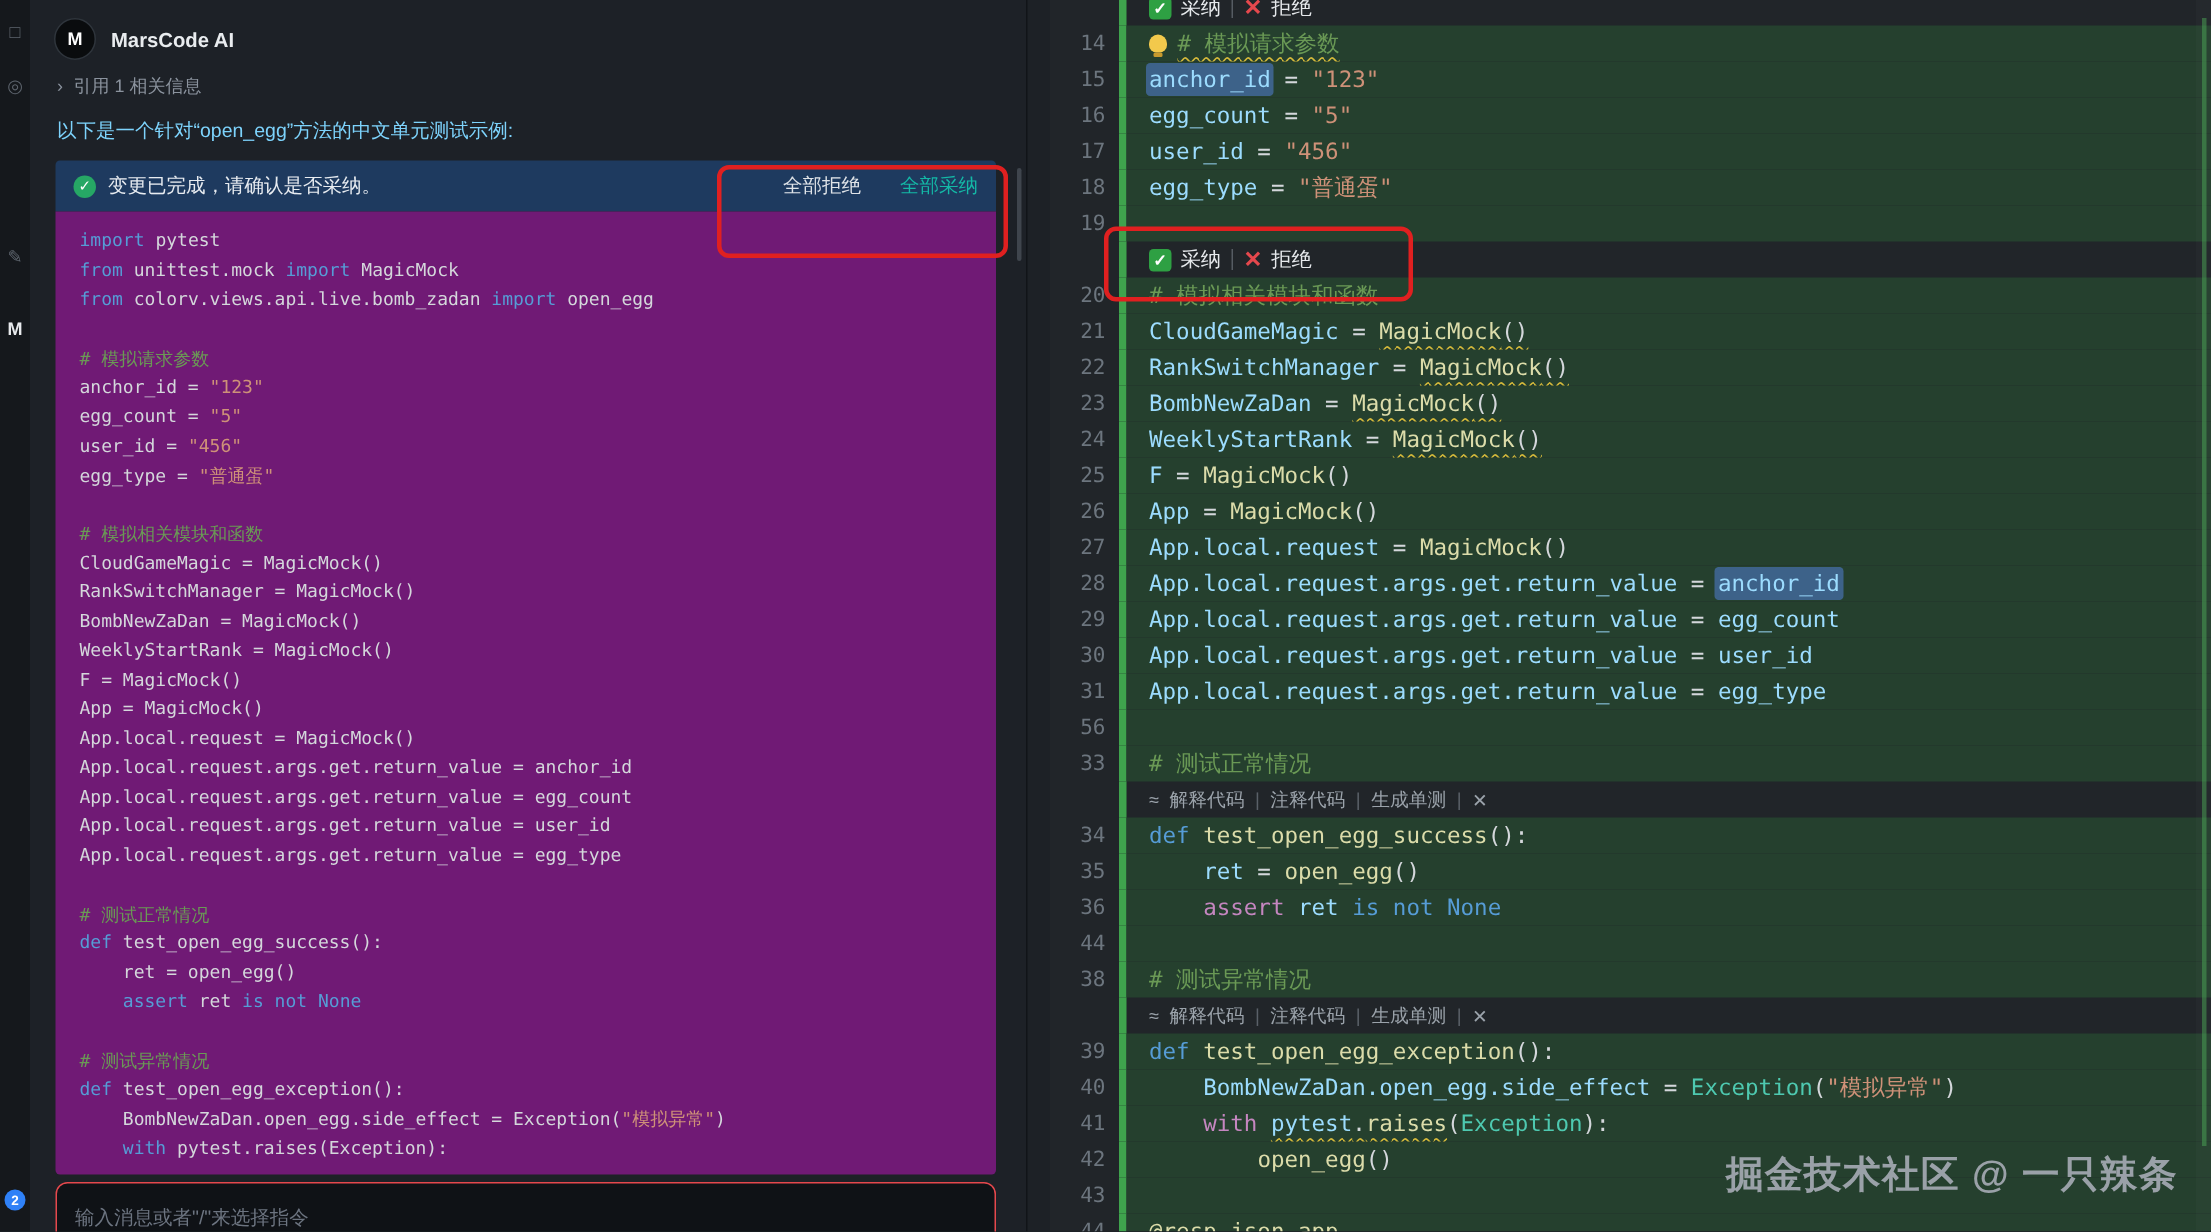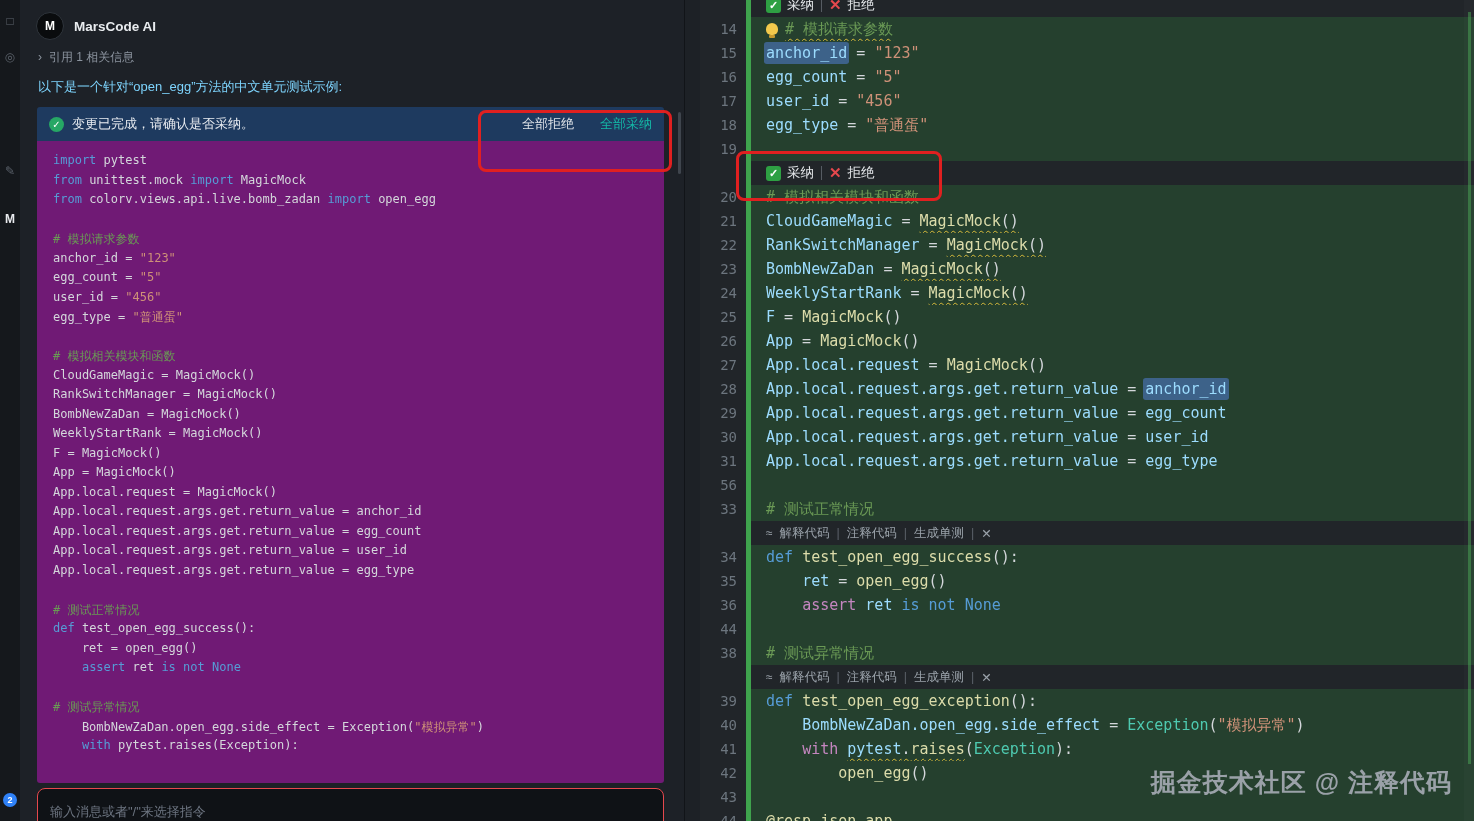--- a/index.html
+++ b/index.html
@@ -125,20 +125,21 @@
         <div class="cline"><span class="tok-d">App.local.request.args.get.return_value = egg_count</span></div>
         <div class="cline"><span class="tok-d">App.local.request.args.get.return_value = user_id</span></div>
         <div class="cline"><span class="tok-d">App.local.request.args.get.return_value = egg_type</span></div>
         <div class="cline">&nbsp;</div>
         <div class="cline"><span class="tok-com"># 测试正常情况</span></div>
         <div class="cline"><span class="tok-kw">def</span><span class="tok-d"> test_open_egg_success():</span></div>
         <div class="cline"><span class="tok-d">    ret = open_egg()</span></div>
         <div class="cline"><span class="tok-d">    </span><span class="tok-kw">assert</span><span class="tok-d"> ret </span><span class="tok-kw">is</span><span class="tok-d"> </span><span class="tok-kw">not</span><span class="tok-d"> </span><span class="tok-kw">None</span></div>
         <div class="cline">&nbsp;</div>
         <div class="cline"><span class="tok-com"># 测试异常情况</span></div>
+        <div class="cline"><span class="tok-kw">def</span><span class="tok-d"> test_open_egg_exception():</span></div>
         <div class="cline"><span class="tok-d">    BombNewZaDan.open_egg.side_effect = Exception(</span><span class="tok-str">"模拟异常"</span><span class="tok-d">)</span></div>
         <div class="cline"><span class="tok-d">    </span><span class="tok-kw">with</span><span class="tok-d"> pytest.raises(Exception):</span></div>
       </div>
   </div>
 
   <div id="chat-scroll-thumb"></div>
   <input id="chat-input" value="" placeholder="输入消息或者&quot;/&quot;来选择指令" style="">
 </div>
 
 <div id="editor">
@@ -318,13 +319,13 @@
         <div class="gbar"></div>
         <div class="code"><span class="tok-fn">@resp_json_app</span></div>
       </div>
     </div>
   <div id="overview-track"></div>
   <div id="overview-diff"></div>
 </div>
 
 <div class="anno" id="anno-1"></div>
 <div class="anno" id="anno-2"></div>
-<div id="watermark">掘金技术社区 @ 注释代码</div>
+<div id="watermark">掘金技术社区 @ 一只辣条</div>
 
 </body></html>

